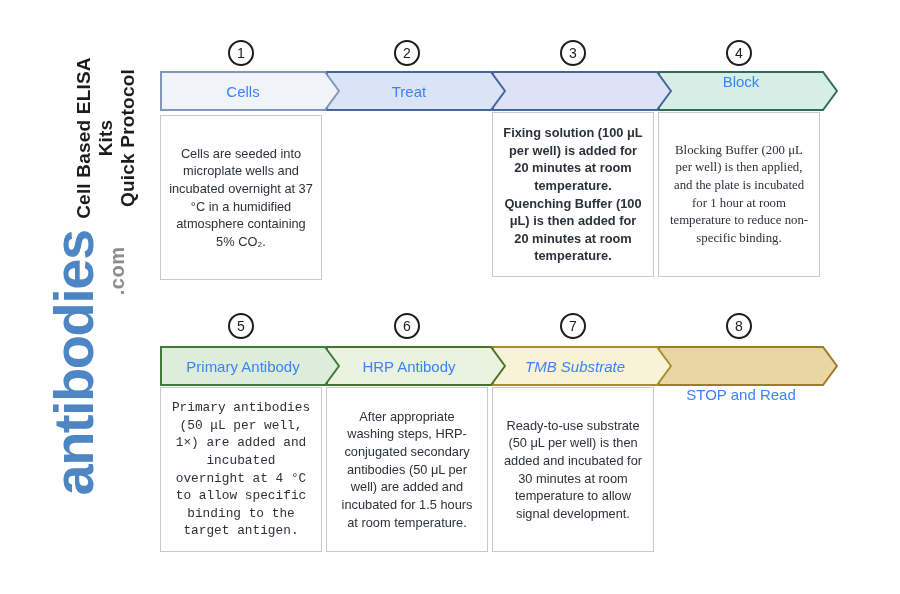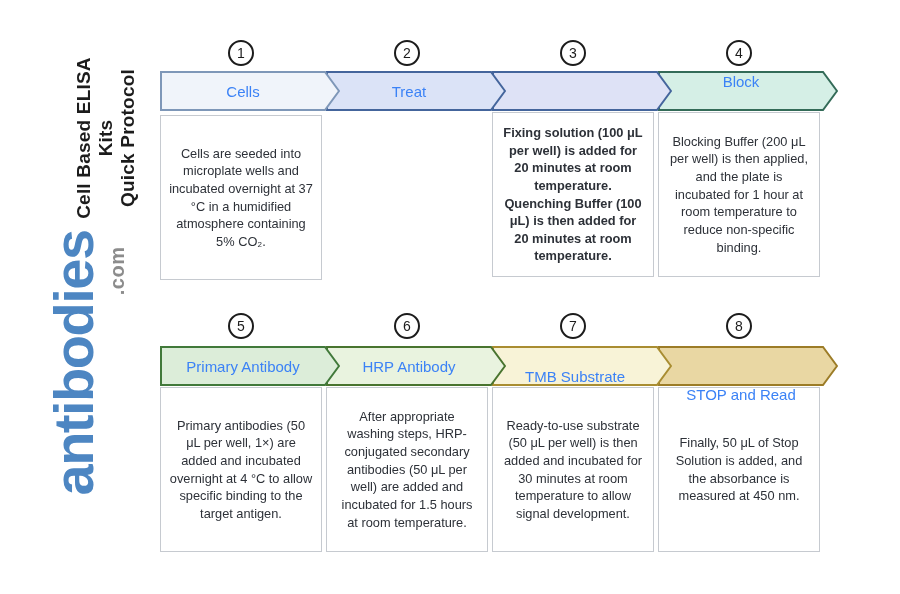--- a/index.html
+++ b/index.html
@@ -133,51 +133,50 @@
   </svg>
   <div class="desc-box" style="left:492px; top:112px;font-weight:bold;">Fixing solution (100 μL per well) is added for 20 minutes at room temperature. Quenching Buffer (100 μL) is then added for 20 minutes at room temperature.</div>
 
   <div class="num-circle" style="left:726px; top:40px;">
     <span>4</span>
   </div>
   <svg class="arrow-svg z5" style="left:658px; top:71px;" viewBox="0 0 180 40">
     <polygon points="1,1 165,1 179,20 165,39 1,39" stroke-width="2" fill="#d5efe6" stroke="#336b58"></polygon>
   </svg>
   <div class="arrow-label" style="left:658px; top:61px;">Block</div>
-  <div class="desc-box" style="left:658px; top:112px;">Blocking Buffer (200 μL per well) is then applied, and the plate is incubated for 1 hour at room temperature to reduce non-specific binding.</div>
+  <div class="desc-box" style="left:658px; top:112px;font-family:Liberation Serif, serif;">Blocking Buffer (200 μL per well) is then applied, and the plate is incubated for 1 hour at room temperature to reduce non-specific binding.</div>
 
   <div class="num-circle" style="left:228px; top:313px;">
     <span>5</span>
   </div>
   <svg class="arrow-svg z8" style="left:160px; top:346px;" viewBox="0 0 180 40">
     <polygon points="1,1 165,1 179,20 165,39 1,39" stroke-width="2" fill="#dcedd9" stroke="#41793a"></polygon>
   </svg>
   <div class="arrow-label" style="left:160px; top:346px;">Primary Antibody</div>
-  <div class="desc-box" style="left:160px; top:387px;">Primary antibodies (50 μL per well, 1×) are added and incubated overnight at 4 °C to allow specific binding to the target antigen.</div>
+  <div class="desc-box" style="left:160px; top:387px;font-family:Liberation Mono, monospace;">Primary antibodies (50 μL per well, 1×) are added and incubated overnight at 4 °C to allow specific binding to the target antigen.</div>
 
   <div class="num-circle" style="left:394px; top:313px;">
     <span>6</span>
   </div>
   <svg class="arrow-svg z7" style="left:326px; top:346px;" viewBox="0 0 180 40">
     <polygon points="1,1 165,1 179,20 165,39 1,39" stroke-width="2" fill="#e9f3df" stroke="#49742f"></polygon>
   </svg>
   <div class="arrow-label" style="left:326px; top:346px;">HRP Antibody</div>
   <div class="desc-box" style="left:326px; top:387px;">After appropriate washing steps, HRP-conjugated secondary antibodies (50 μL per well) are added and incubated for 1.5 hours at room temperature.</div>
 
   <div class="num-circle" style="left:560px; top:313px;">
     <span>7</span>
   </div>
   <svg class="arrow-svg z6" style="left:492px; top:346px;" viewBox="0 0 180 40">
     <polygon points="1,1 165,1 179,20 165,39 1,39" stroke-width="2" fill="#f8f3d7" stroke="#a98d31"></polygon>
   </svg>
-  <div class="arrow-label" style="left:492px; top:356px;">TMB Substrate</div>
+  <div class="arrow-label" style="left:492px; top:346px;font-style:italic;">TMB Substrate</div>
   <div class="desc-box" style="left:492px; top:387px;">Ready-to-use substrate (50 μL per well) is then added and incubated for 30 minutes at room temperature to allow signal development.</div>
 
   <div class="num-circle" style="left:726px; top:313px;">
     <span>8</span>
   </div>
   <svg class="arrow-svg z5" style="left:658px; top:346px;" viewBox="0 0 180 40">
     <polygon points="1,1 165,1 179,20 165,39 1,39" stroke-width="2" fill="#e9d7a3" stroke="#9c7c27"></polygon>
   </svg>
   <div class="arrow-label" style="left:658px; top:346px;margin-top:28px;">STOP and Read</div>
-  <div class="desc-box" style="left:658px; top:387px;">Finally, 50 μL of Stop Solution is added, and the absorbance is measured at 450 nm.</div>
 
 </div>
 
 </body></html>

